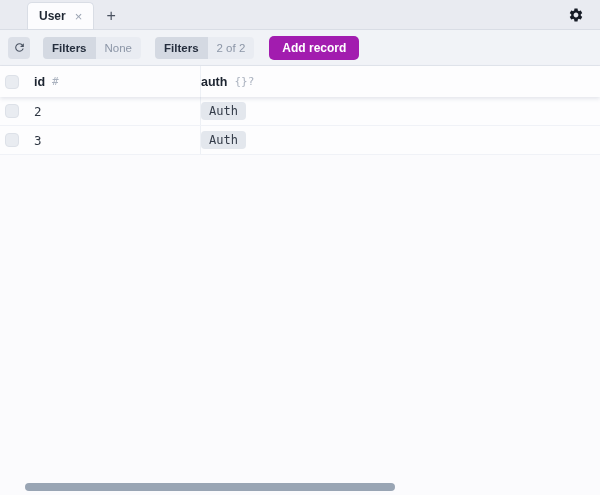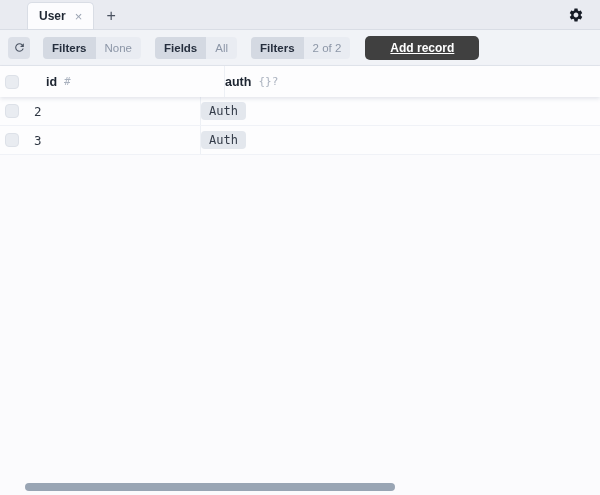--- a/index.html
+++ b/index.html
@@ -76,42 +76,40 @@
     line-height: 22px;
     margin-left: 14px;
     cursor: pointer;
     white-space: nowrap;
   }
   .seg-label { background: #d4d9e2; color: #252e3d; font-weight: bold; padding: 0 9px; }
   .seg-value { background: #e9ecf2; color: #8c96a7; padding: 0 9px; }
   .add-record-btn {
     height: 24px;
     margin-left: 15px;
-    background: #404040;
+    background: #a21caf;
     border: none;
     border-radius: 5px;
     color: #ffffff;
     font-family: "Liberation Sans", sans-serif;
     font-size: 12px;
     font-weight: bold;
-    padding: 0 25px;
-    cursor: pointer;
-    text-decoration: underline;
+    padding: 0 13px;
+    cursor: pointer;
   }
 
   
   .grid-header {
     position: relative;
     z-index: 2;
     height: 31px;
     background: #fdfdfe;
     display: flex;
     align-items: stretch;
     box-shadow: 0 2px 4px rgba(100,110,140,0.16);
-    gap: 12px;
   }
   .grid-row {
     height: 29px;
     background: #fdfdfe;
     border-bottom: 1px solid #f0f2f7;
     display: flex;
     align-items: stretch;
   }
   .cell-cb {
     width: 28px;
@@ -189,24 +187,20 @@
           <path d="M17.65 6.35A7.96 7.96 0 0 0 12 4c-4.42 0-7.99 3.58-7.99 8s3.57 8 7.99 8c3.73 0 6.84-2.55 7.73-6h-2.08A5.99 5.99 0 0 1 12 18c-3.31 0-6-2.69-6-6s2.69-6 6-6c1.66 0 3.14.69 4.22 1.78L13 11h7V4l-2.35 2.35z"></path>
         </svg>
     </span>
   </div>
 
   <div class="seg-btn" style="margin-left:6px">
     <span class="seg-label">Filters</span>
     <span class="seg-value">None</span>
   </div>
 
-  <div class="seg-btn">
-    <span class="seg-label">Fields</span>
-    <span class="seg-value">All</span>
-  </div>
 
   <div class="seg-btn">
     <span class="seg-label">Filters</span>
     <span class="seg-value">2 of 2</span>
   </div>
 
   <button class="add-record-btn">Add record</button>
 </div>
 
 <div class="grid-header">

